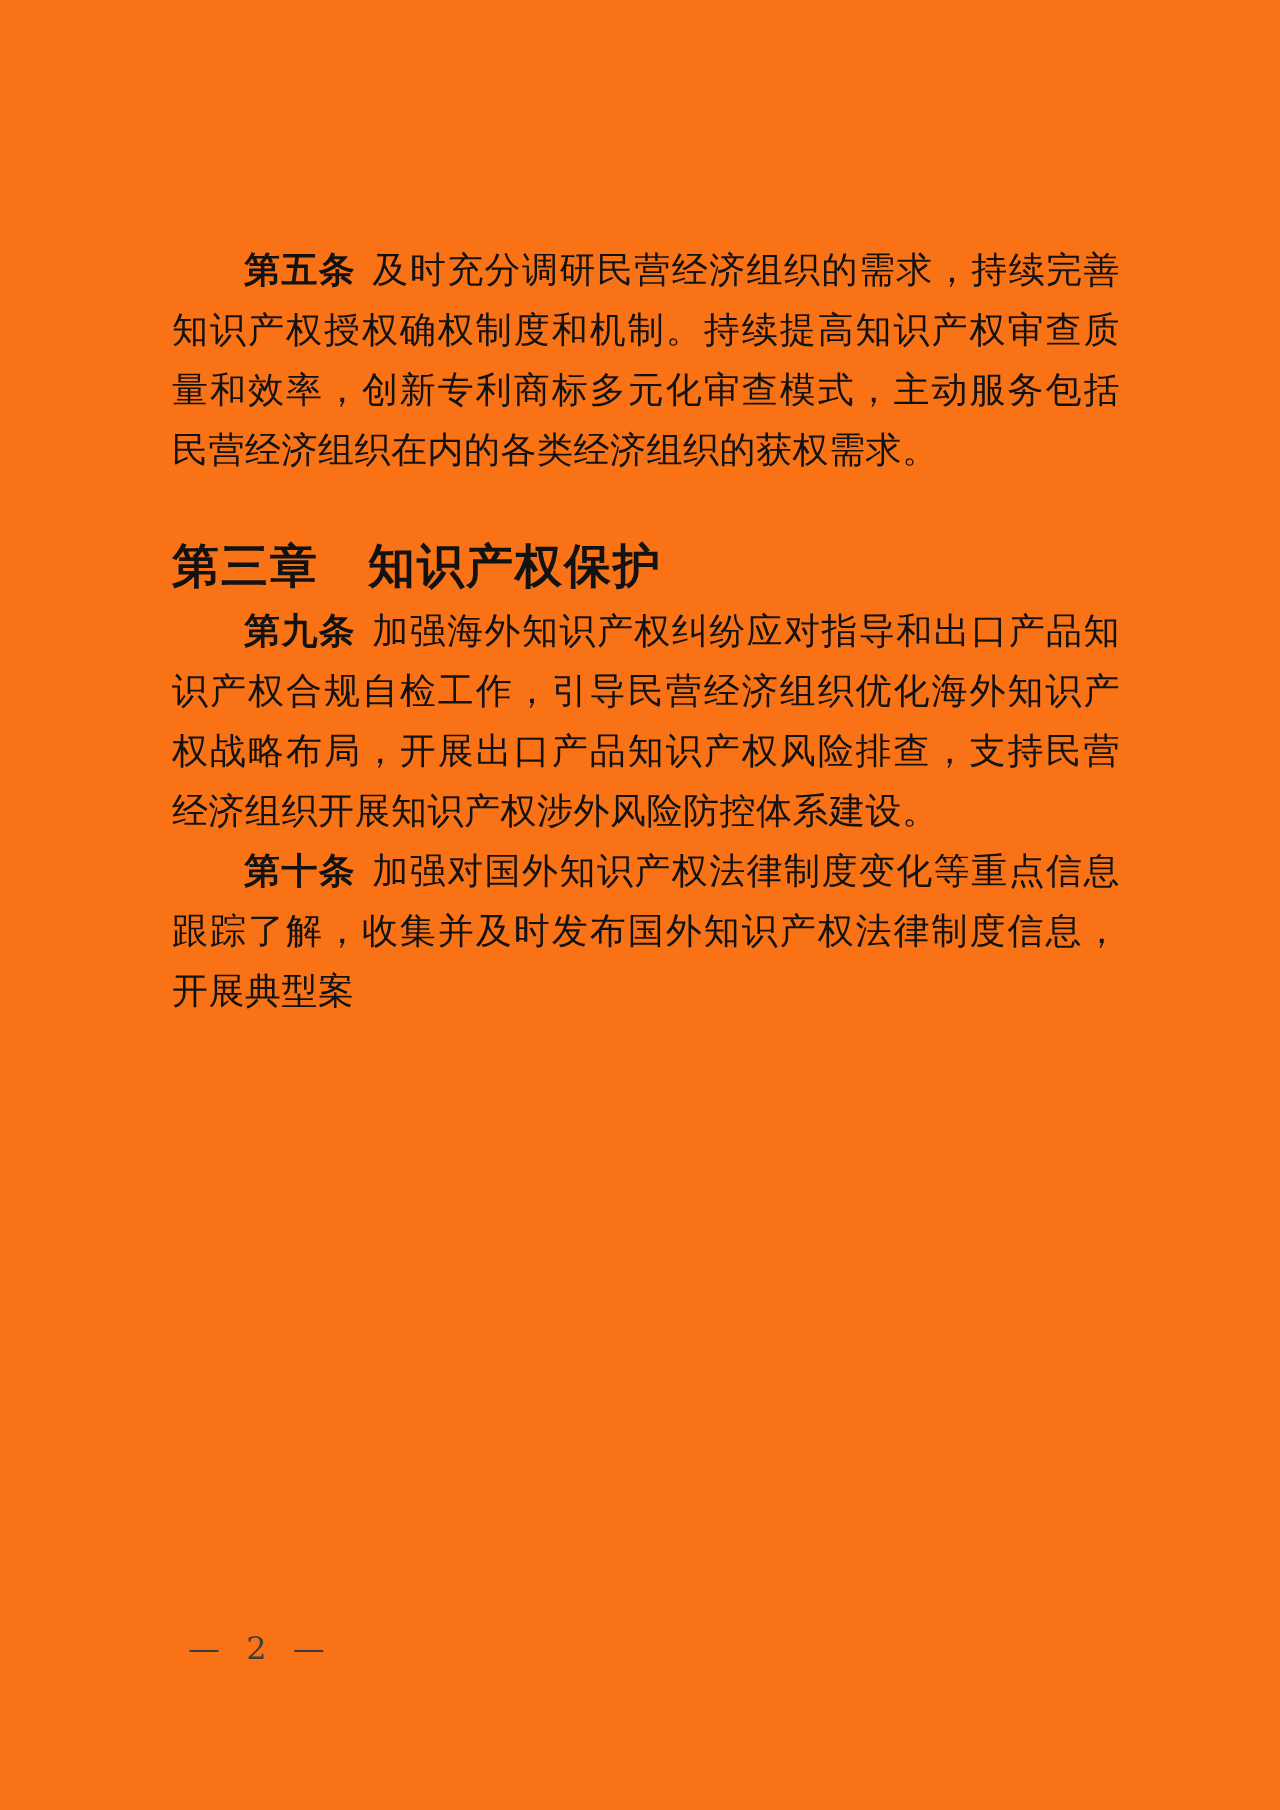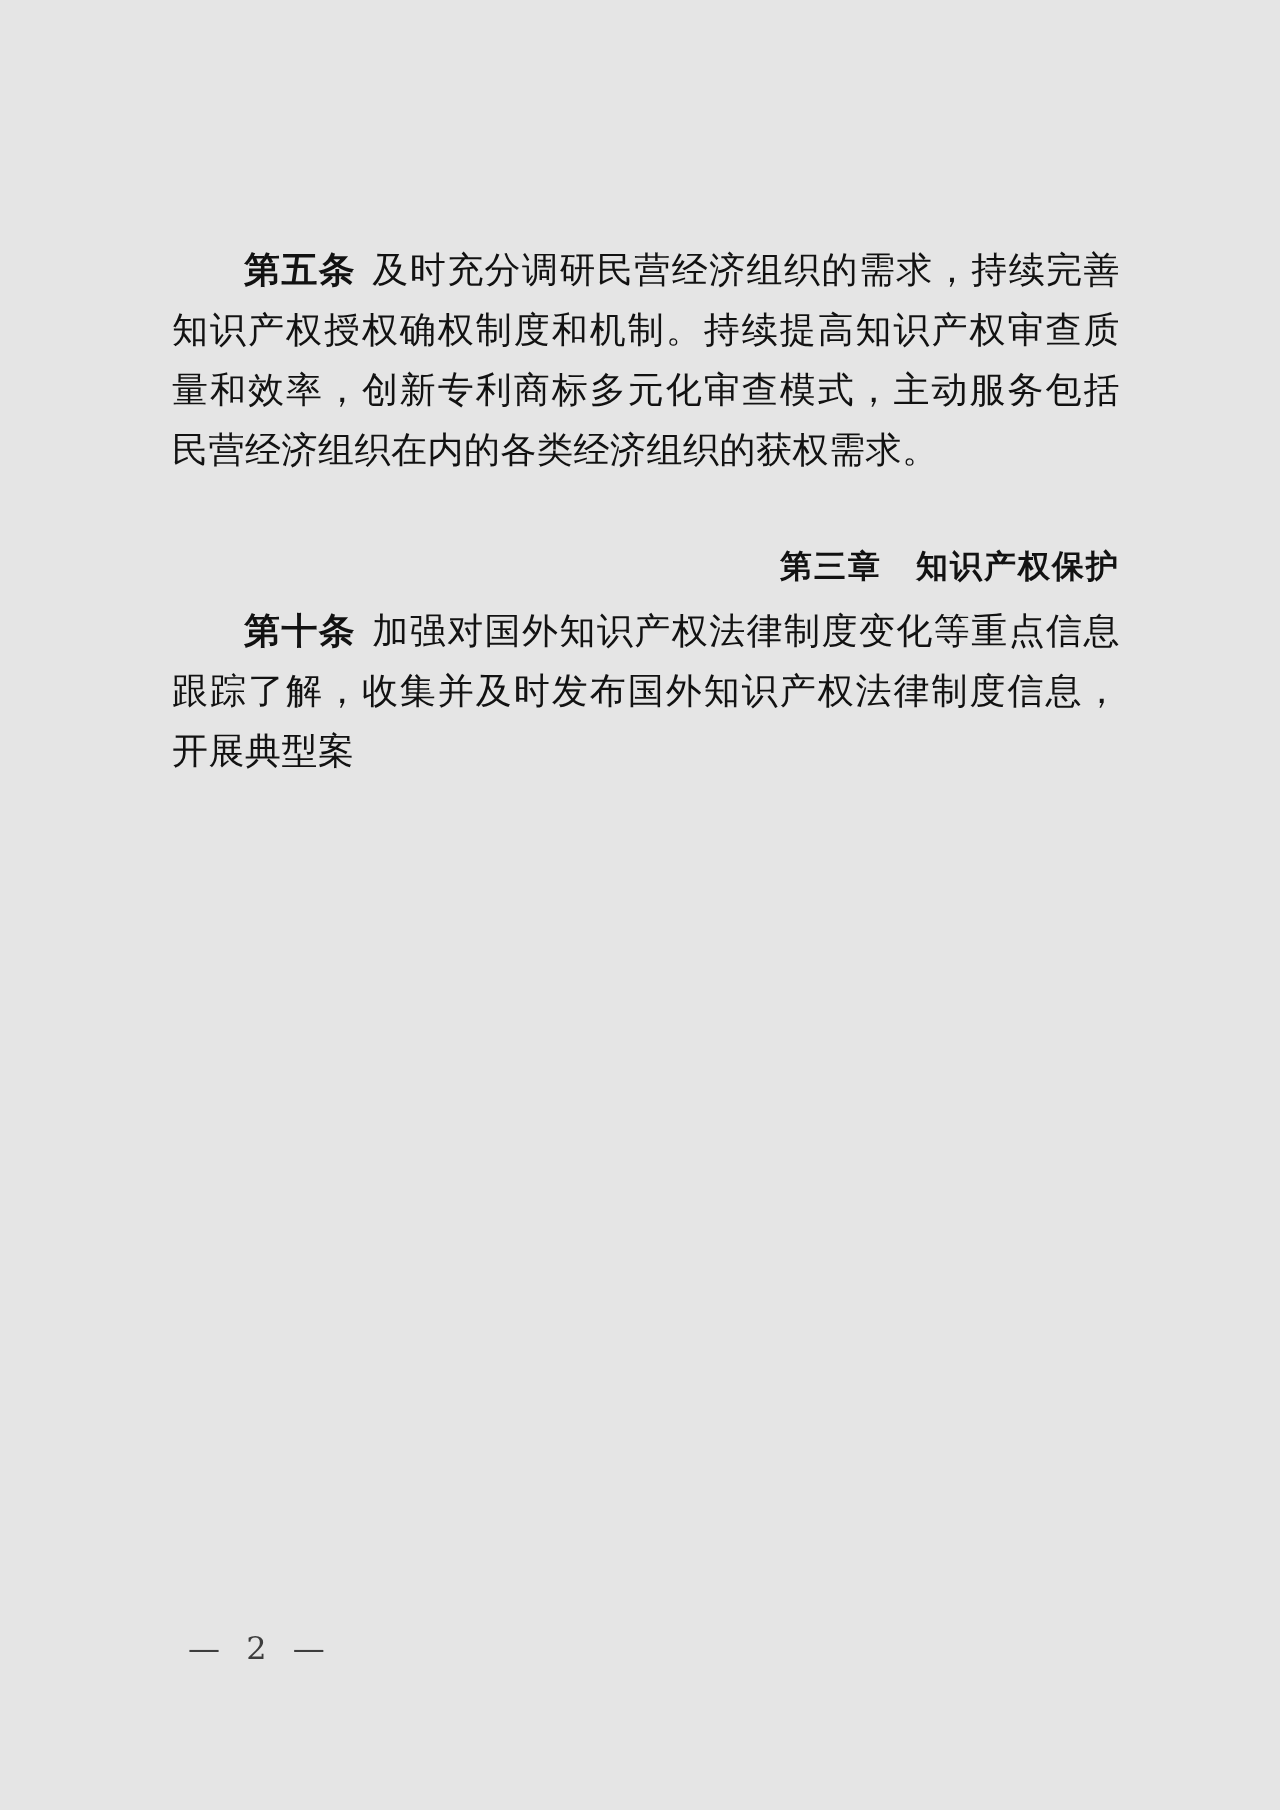--- a/index.html
+++ b/index.html
@@ -5,21 +5,21 @@
   html, body {
     margin: 0;
     padding: 0;
     background: #ffffff;
   }
   .page {
     position: relative;
     width: 1280px;
     height: 1810px;
     margin: 0 auto;
-    background: #e5e5e5;
+    background: #f97316;
     color: #121212;
     font-family: "DejaVu Serif", "Liberation Serif", serif;
     overflow: hidden;
   }
   .content {
     position: absolute;
     left: 172px;
     top: 0;
     width: 948px;
     padding-top: 240px;
@@ -33,25 +33,25 @@
     margin: 0;
     text-indent: 72px;
   }
   .lead {
     font-weight: 700;
     font-family: "DejaVu Sans", "Liberation Sans", sans-serif;
     margin-right: 16px;
   }
   .chapter-heading {
     margin: 56px 0 5px 0;
-    font-size: 32px;
+    font-size: 47px;
     line-height: 60px;
     font-weight: 700;
     font-family: "DejaVu Sans", "Liberation Sans", sans-serif;
-    text-align: right;
+    text-align: left;
     text-indent: 0;
     letter-spacing: 2px;
   }
   .page-footer {
     position: absolute;
     left: 188px;
     top: 1630px;
     font-size: 32px;
     line-height: 36px;
     letter-spacing: 8px;
@@ -67,20 +67,21 @@
   <div class="content">
 
     <p class="para"><span class="lead">第五条</span><span>及时充分调研民营经济组织的需求，持续完善知识产权授权确权制度和机制。持续提高知识产权审查质量和效率，创新专利商标多元化审查模式，主动服务包括民营经济组织在内的各类经济组织的获权需求。</span></p>
 
     <h2 class="chapter-heading">第三章　知识产权保护</h2>
 
 
 
 
 
+    <p class="para"><span class="lead">第九条</span><span>加强海外知识产权纠纷应对指导和出口产品知识产权合规自检工作，引导民营经济组织优化海外知识产权战略布局，开展出口产品知识产权风险排查，支持民营经济组织开展知识产权涉外风险防控体系建设。</span></p>
 
     <p class="para"><span class="lead">第十条</span><span>加强对国外知识产权法律制度变化等重点信息跟踪了解，收集并及时发布国外知识产权法律制度信息，开展典型案</span></p>
 
   </div>
 
   <div class="page-footer">— 2 —</div>
 
 </div>
 
 </body></html>

